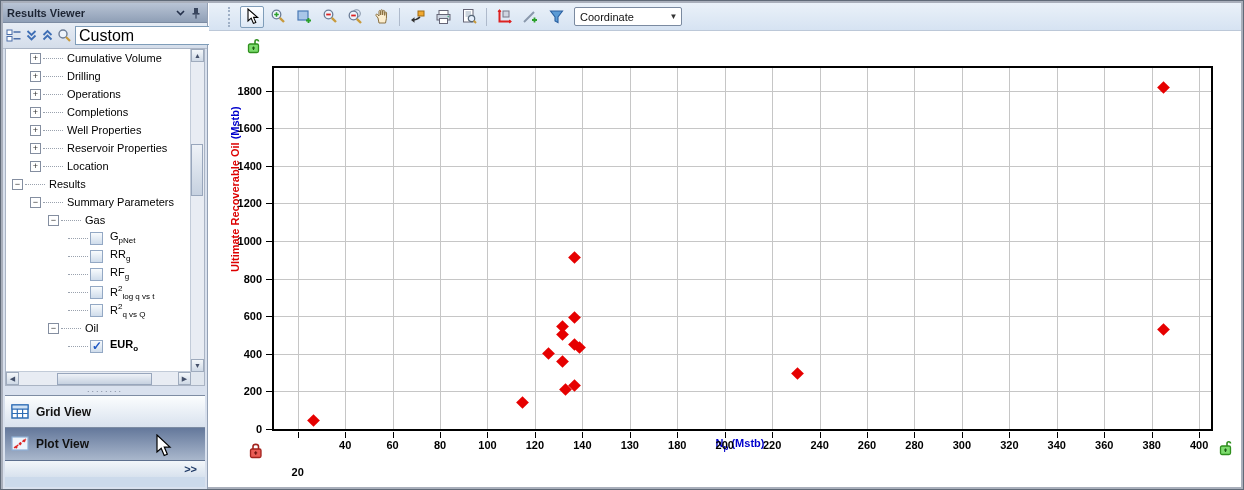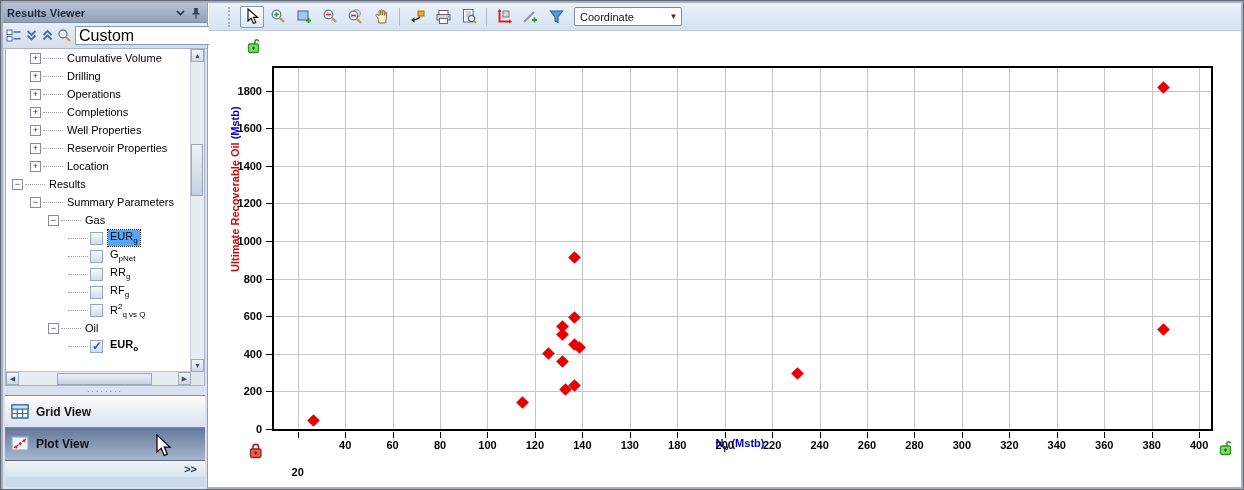--- a/index.html
+++ b/index.html
@@ -176,39 +176,39 @@
           <div class="trow">
             <span style="width: 42px; flex: 0 0 auto;"></span>
             <span class="texp">−</span>
             <span class="tleader"></span>
             <span class="tlabel">Gas</span>
           </div>
           <div class="trow">
             <span style="width: 60px; flex: 0 0 auto;"></span>
             <span class="tleader"></span>
             <span class="tcheck"></span>
-            <span class="tlabel sel">EUR<sub>g</sub></span>
-          </div>
-          <div class="trow">
-            <span style="width: 60px; flex: 0 0 auto;"></span>
-            <span class="tleader"></span>
-            <span class="tcheck"></span>
             <span class="tlabel">G<sub>pNet</sub></span>
           </div>
           <div class="trow">
             <span style="width: 60px; flex: 0 0 auto;"></span>
             <span class="tleader"></span>
             <span class="tcheck"></span>
             <span class="tlabel">RR<sub>g</sub></span>
           </div>
           <div class="trow">
             <span style="width: 60px; flex: 0 0 auto;"></span>
             <span class="tleader"></span>
             <span class="tcheck"></span>
             <span class="tlabel">RF<sub>g</sub></span>
+          </div>
+          <div class="trow">
+            <span style="width: 60px; flex: 0 0 auto;"></span>
+            <span class="tleader"></span>
+            <span class="tcheck"></span>
+            <span class="tlabel">R<sup>2</sup><sub>log q vs t</sub></span>
           </div>
           <div class="trow">
             <span style="width: 60px; flex: 0 0 auto;"></span>
             <span class="tleader"></span>
             <span class="tcheck"></span>
             <span class="tlabel">R<sup>2</sup><sub>q vs Q</sub></span>
           </div>
           <div class="trow">
             <span style="width: 42px; flex: 0 0 auto;"></span>
             <span class="texp">−</span>

